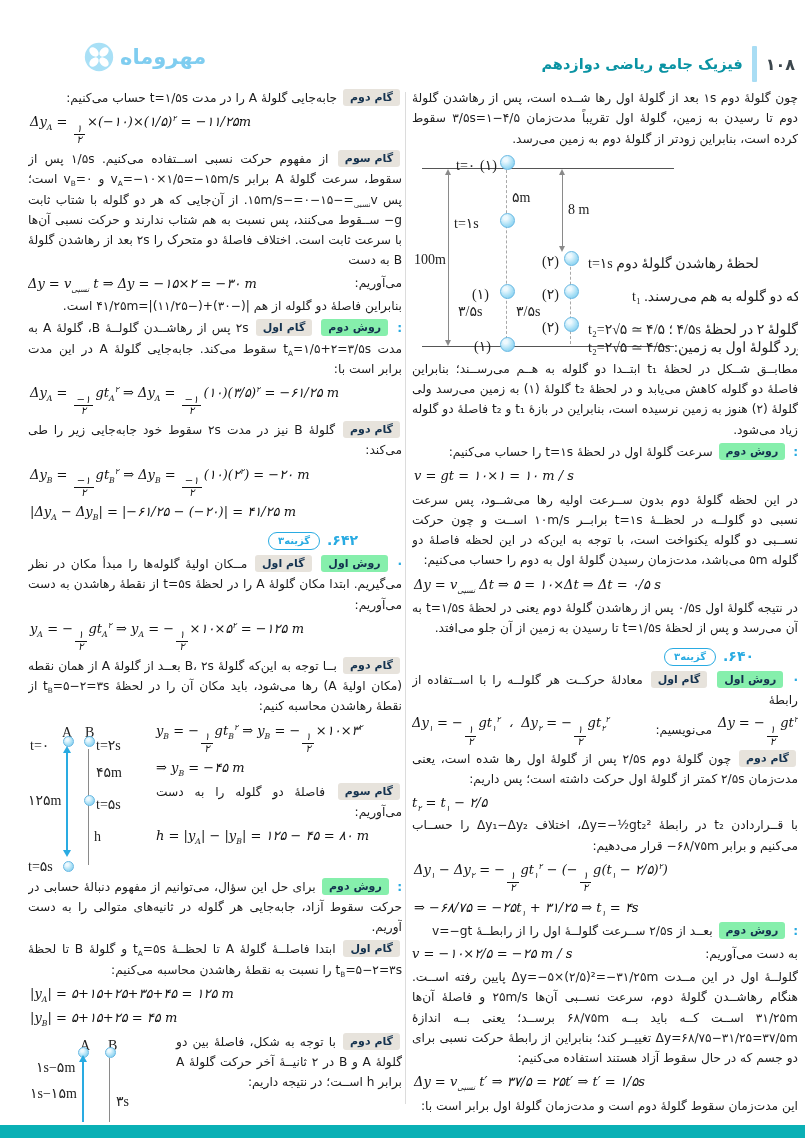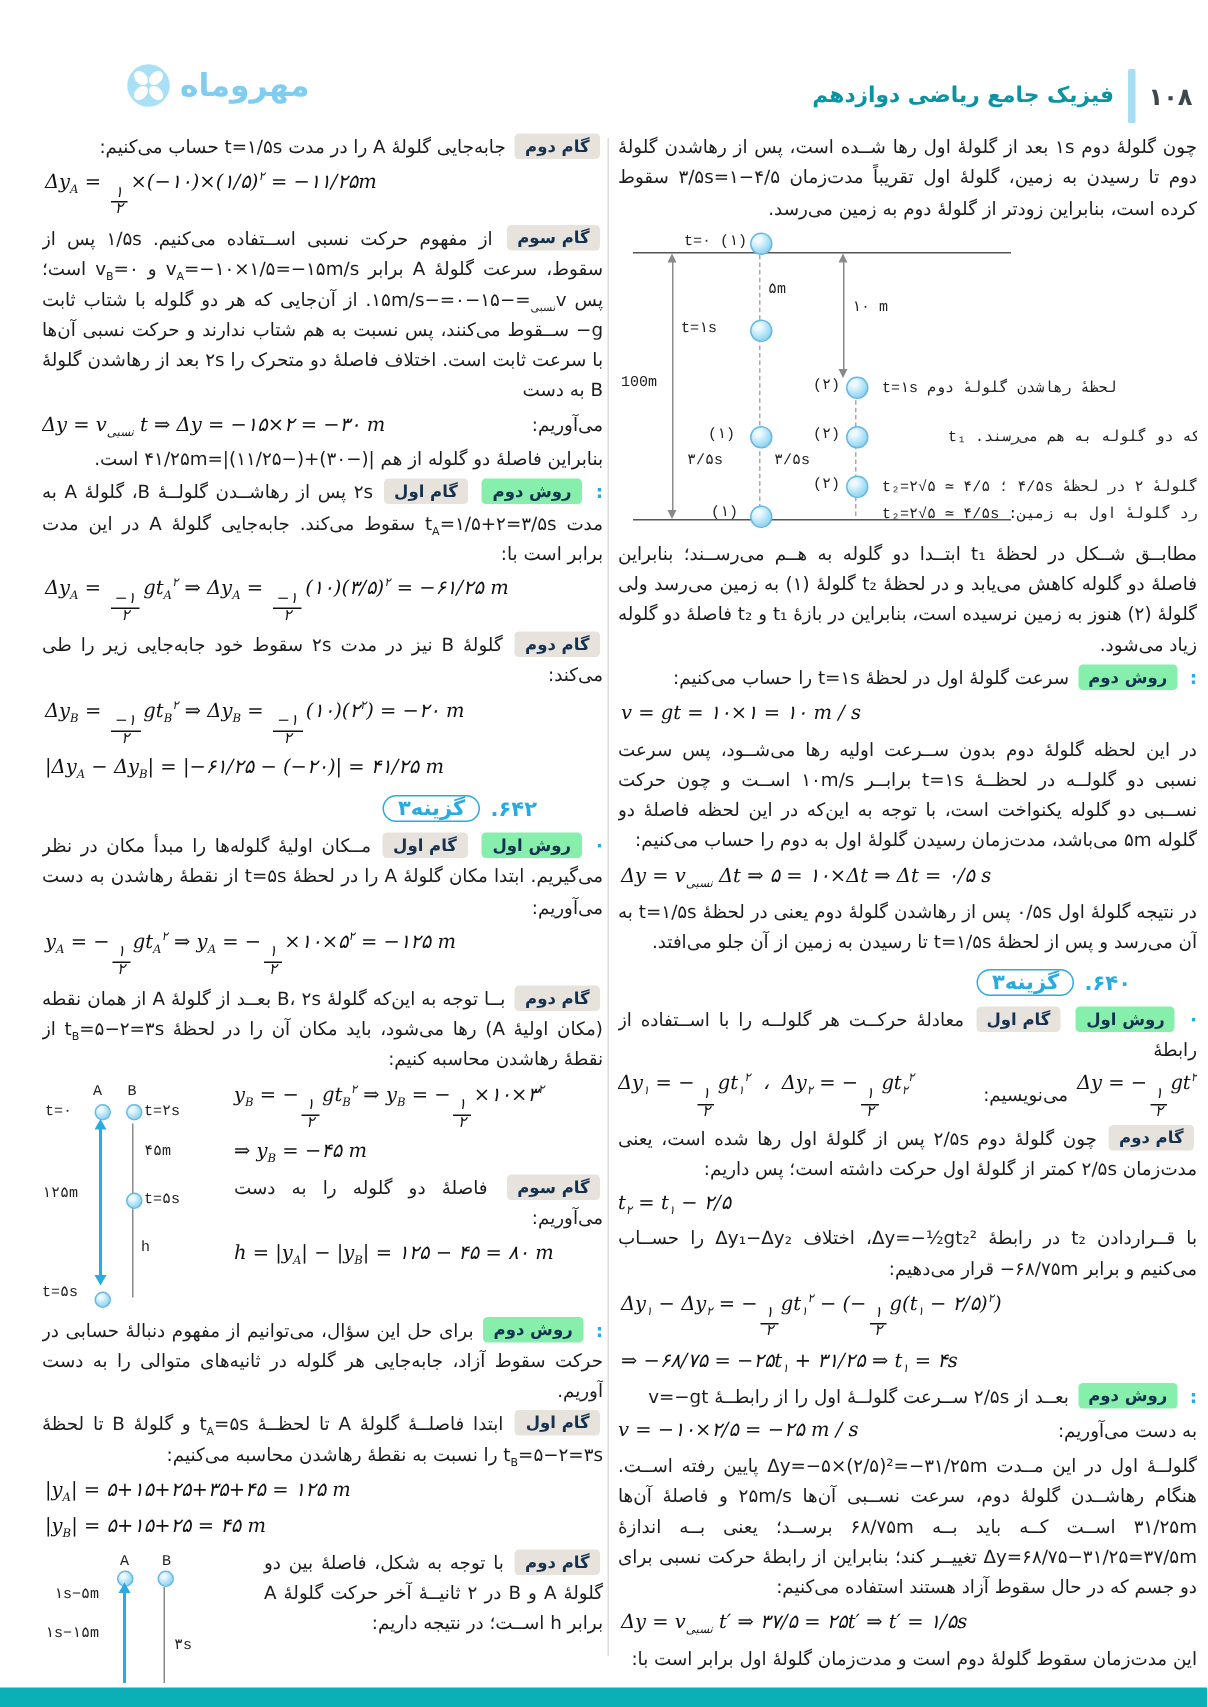--- a/index.html
+++ b/index.html
@@ -19,38 +19,38 @@
   .col-right{left:412px;width:386px;}
   .col-left{left:28px;width:374px;}
   .divider-v{position:absolute;left:405px;top:92px;height:1012px;border-left:1px solid #dcdcdc;}
   
   .para{margin:2px 0;}
   .qline{margin:6px 44px 2px 0;text-align:right;}
   .qnum{color:#29abe2;font-weight:bold;font-size:14px;}
   .badge{display:inline-block;background:#e7e3dc;color:#14324f;font-weight:bold;font-size:11px;
          border-radius:3px;padding:0 7px;line-height:17px;margin:0 2px;vertical-align:1px;}
   .badge.m{background:#86efac;}
-  .badge-opt{display:inline-block;border:1.5px solid #29abe2;color:#29abe2;font-weight:bold;font-size:14px;
+  .badge-opt{display:inline-block;border:1.5px solid #29abe2;color:#29abe2;font-weight:bold;font-size:10px;
              border-radius:11px;padding:0 9px;line-height:16px;margin:0 3px;vertical-align:1px;background:#fff;}
   .mdot{color:#29abe2;font-weight:bold;margin-left:2px;}
   .formula{direction:ltr;unicode-bidi:embed;font-family:"DejaVu Serif",serif;font-style:italic;font-size:13px;color:#111;}
   .frow{direction:ltr;text-align:left;margin:3px 0 3px 2px;}
   .sline{display:flex;justify-content:space-between;align-items:center;margin:2px 0;}
   .sline .grp{display:flex;align-items:center;gap:6px;}
   sup{font-size:0.6em;vertical-align:super;line-height:0;}
   sub{font-size:0.6em;vertical-align:sub;line-height:0;}
   .frac{display:inline-flex;flex-direction:column;align-items:center;vertical-align:-0.55em;line-height:1.05;font-size:0.78em;margin:0 2px;}
   .frac b{font-weight:inherit;border-bottom:1px solid currentColor;padding:0 3px;}
   .frac i{font-style:inherit;padding:0 3px;}
   
   .dg{position:relative;direction:ltr;}
   .dg1{width:386px;height:204px;margin:3px 0;}
   .dg2{float:left;width:122px;height:152px;margin:2px 6px 2px 0;}
   .dg3{float:left;width:142px;height:188px;margin:2px 6px 2px 0;}
-  .dg .lbl{position:absolute;font-size:10px;color:#222;white-space:nowrap;font-family:Liberation Mono, monospace;}
+  .dg .lbl{position:absolute;font-size:14px;color:#222;white-space:nowrap;font-family:Liberation Serif, serif;}
   .dg .lbl.fa{direction:rtl;}
   .ball{position:absolute;width:13px;height:13px;border-radius:50%;border:1px solid #67b8e3;
         background:radial-gradient(circle at 35% 30%, #eef9fe 15%, #a5def5 60%, #73c6ec);}
   .ball.s{width:9px;height:9px;}
   .hline{position:absolute;border-top:1.4px solid #555;}
   .vline{position:absolute;border-left:1px solid #8a8a8a;width:0;}
   .vdash{position:absolute;border-left:1px dashed #a8a8a8;width:0;}
   .blue{border-left:2.5px solid #29abe2;}
   .tri{position:absolute;width:0;height:0;}
   .tri.up{border-left:3.5px solid transparent;border-right:3.5px solid transparent;border-bottom:6px solid #8a8a8a;}
@@ -93,21 +93,21 @@
       <div class="hline" style="left:10px;top:194px;width:252px;"></div>
       <div class="vline" style="left:36px;top:20px;height:170px;"></div>
       <div class="tri up" style="left:33px;top:17px;"></div>
       <div class="tri dn" style="left:33px;top:188px;"></div>
       <span class="lbl" style="left:2px;top:96px;">100m</span>
       <div class="vdash" style="left:94px;top:18px;height:174px;"></div>
       <div class="vdash" style="left:158px;top:100px;height:92px;"></div>
       <div class="vline" style="left:150px;top:20px;height:76px;"></div>
       <div class="tri up" style="left:147px;top:17px;"></div>
       <div class="tri dn" style="left:147px;top:94px;"></div>
-      <span class="lbl" style="left:156px;top:46px;">۱۰ m</span>
+      <span class="lbl" style="left:156px;top:46px;">8 m</span>
       <span class="lbl" style="left:44px;top:2px;">t=۰</span>
       <span class="lbl" style="left:68px;top:2px;">(۱)</span>
       <div class="ball" style="left:88px;top:3px;"></div>
       <span class="lbl" style="left:100px;top:34px;">۵m</span>
       <span class="lbl" style="left:42px;top:60px;">t=۱s</span>
       <div class="ball" style="left:88px;top:61px;"></div>
       <span class="lbl" style="left:130px;top:98px;">(۲)</span>
       <div class="ball" style="left:152px;top:99px;"></div>
       <span class="lbl fa" style="left:176px;top:100px;">لحظهٔ رهاشدن گلولهٔ دوم t=۱s</span>
       <span class="lbl" style="left:60px;top:131px;">(۱)</span>

